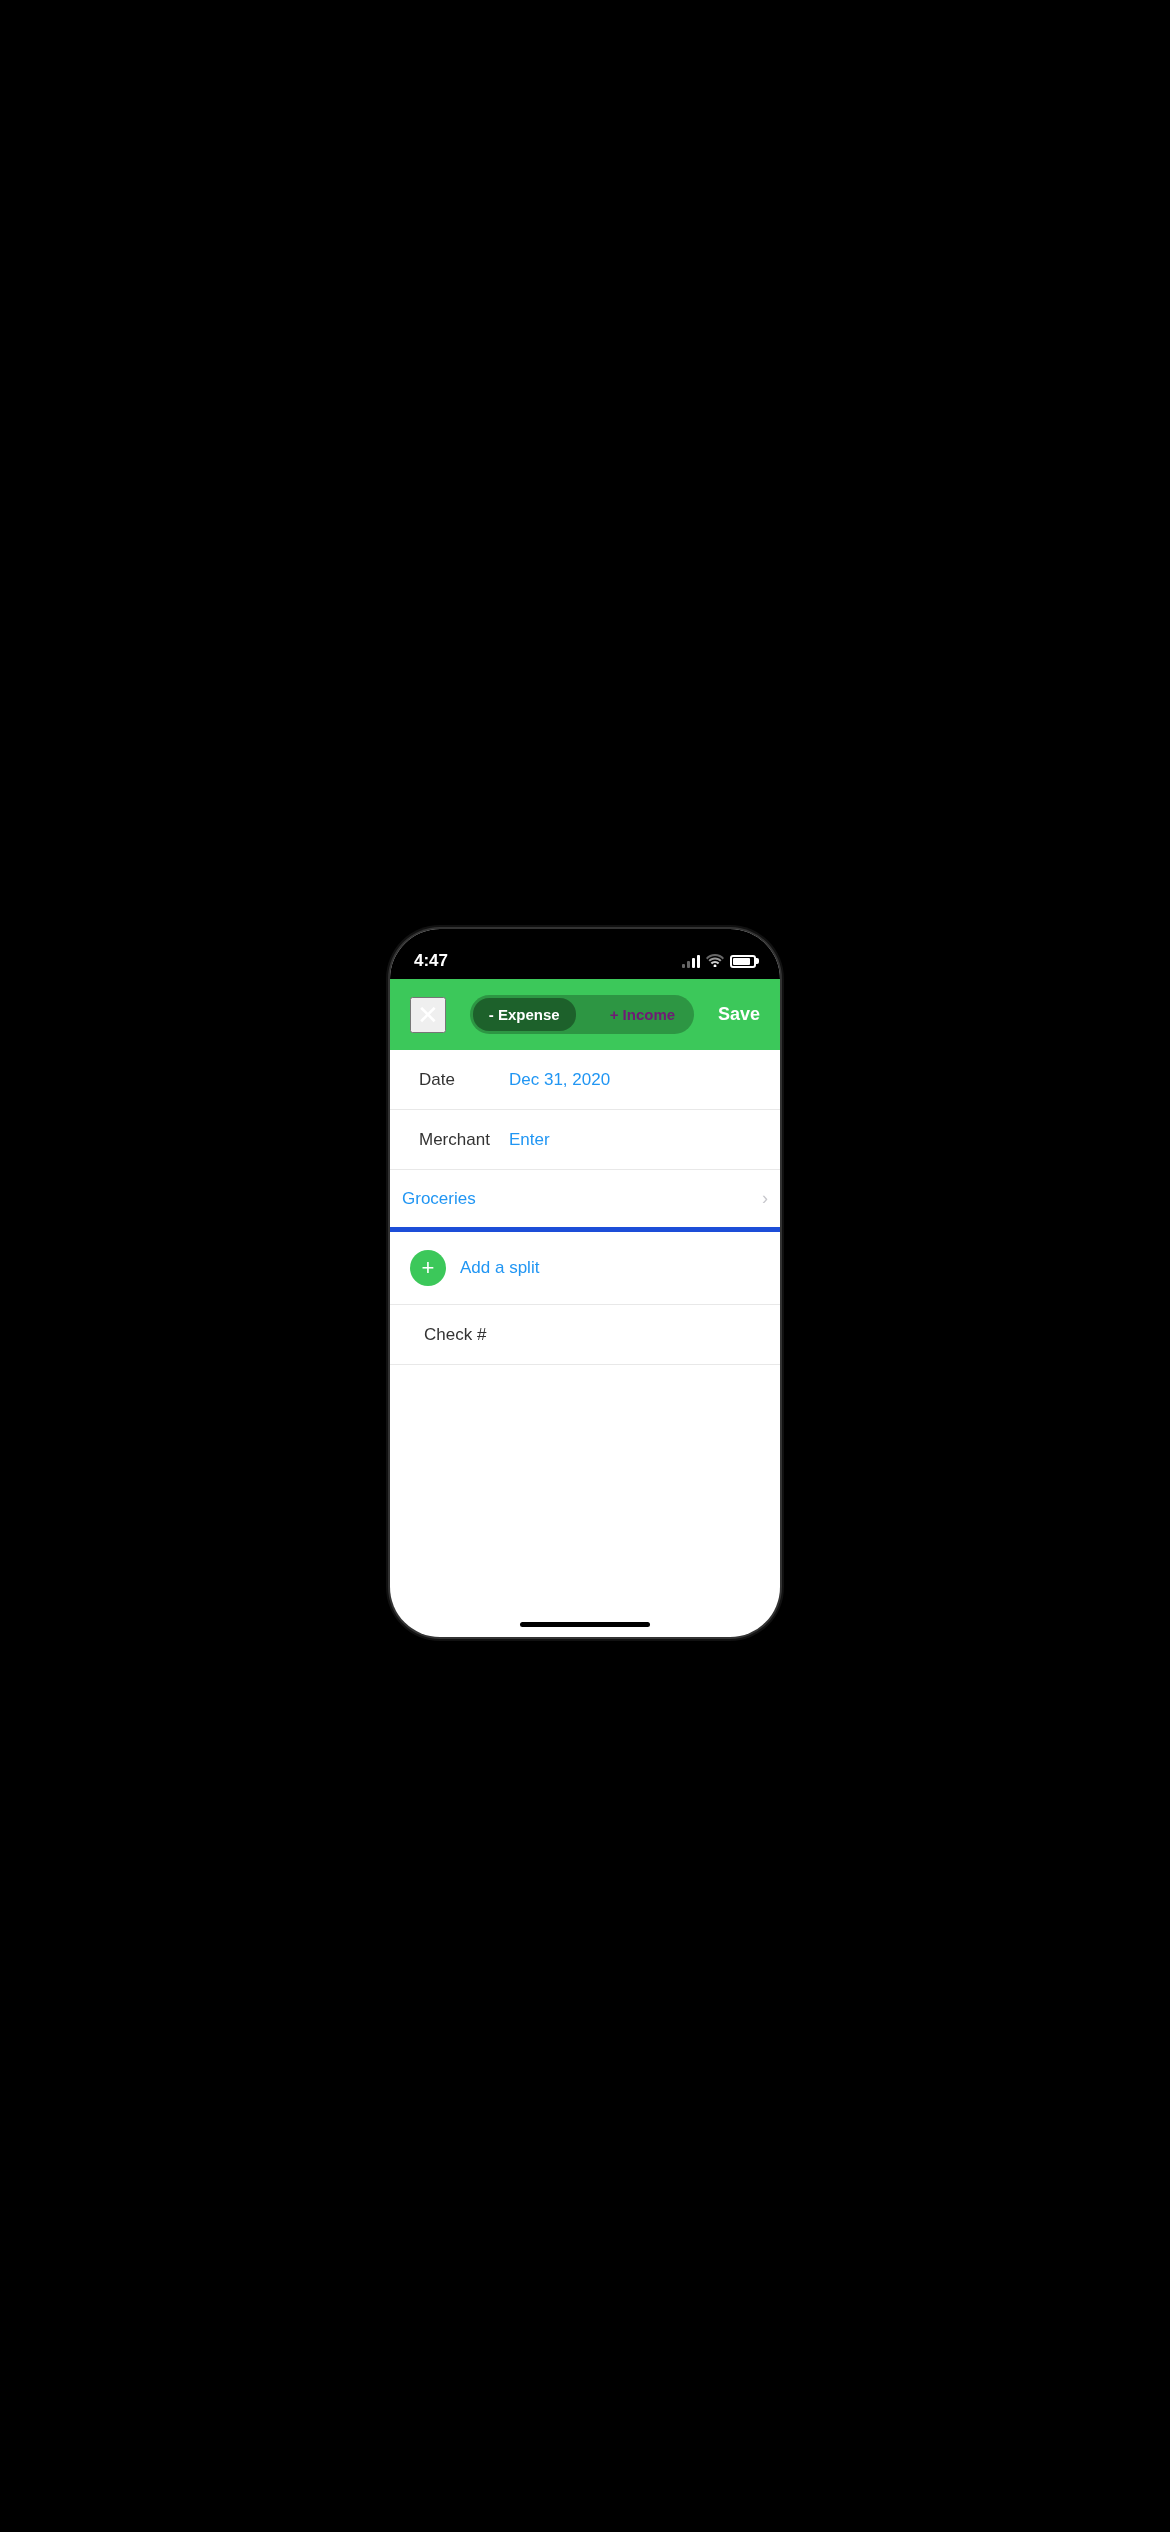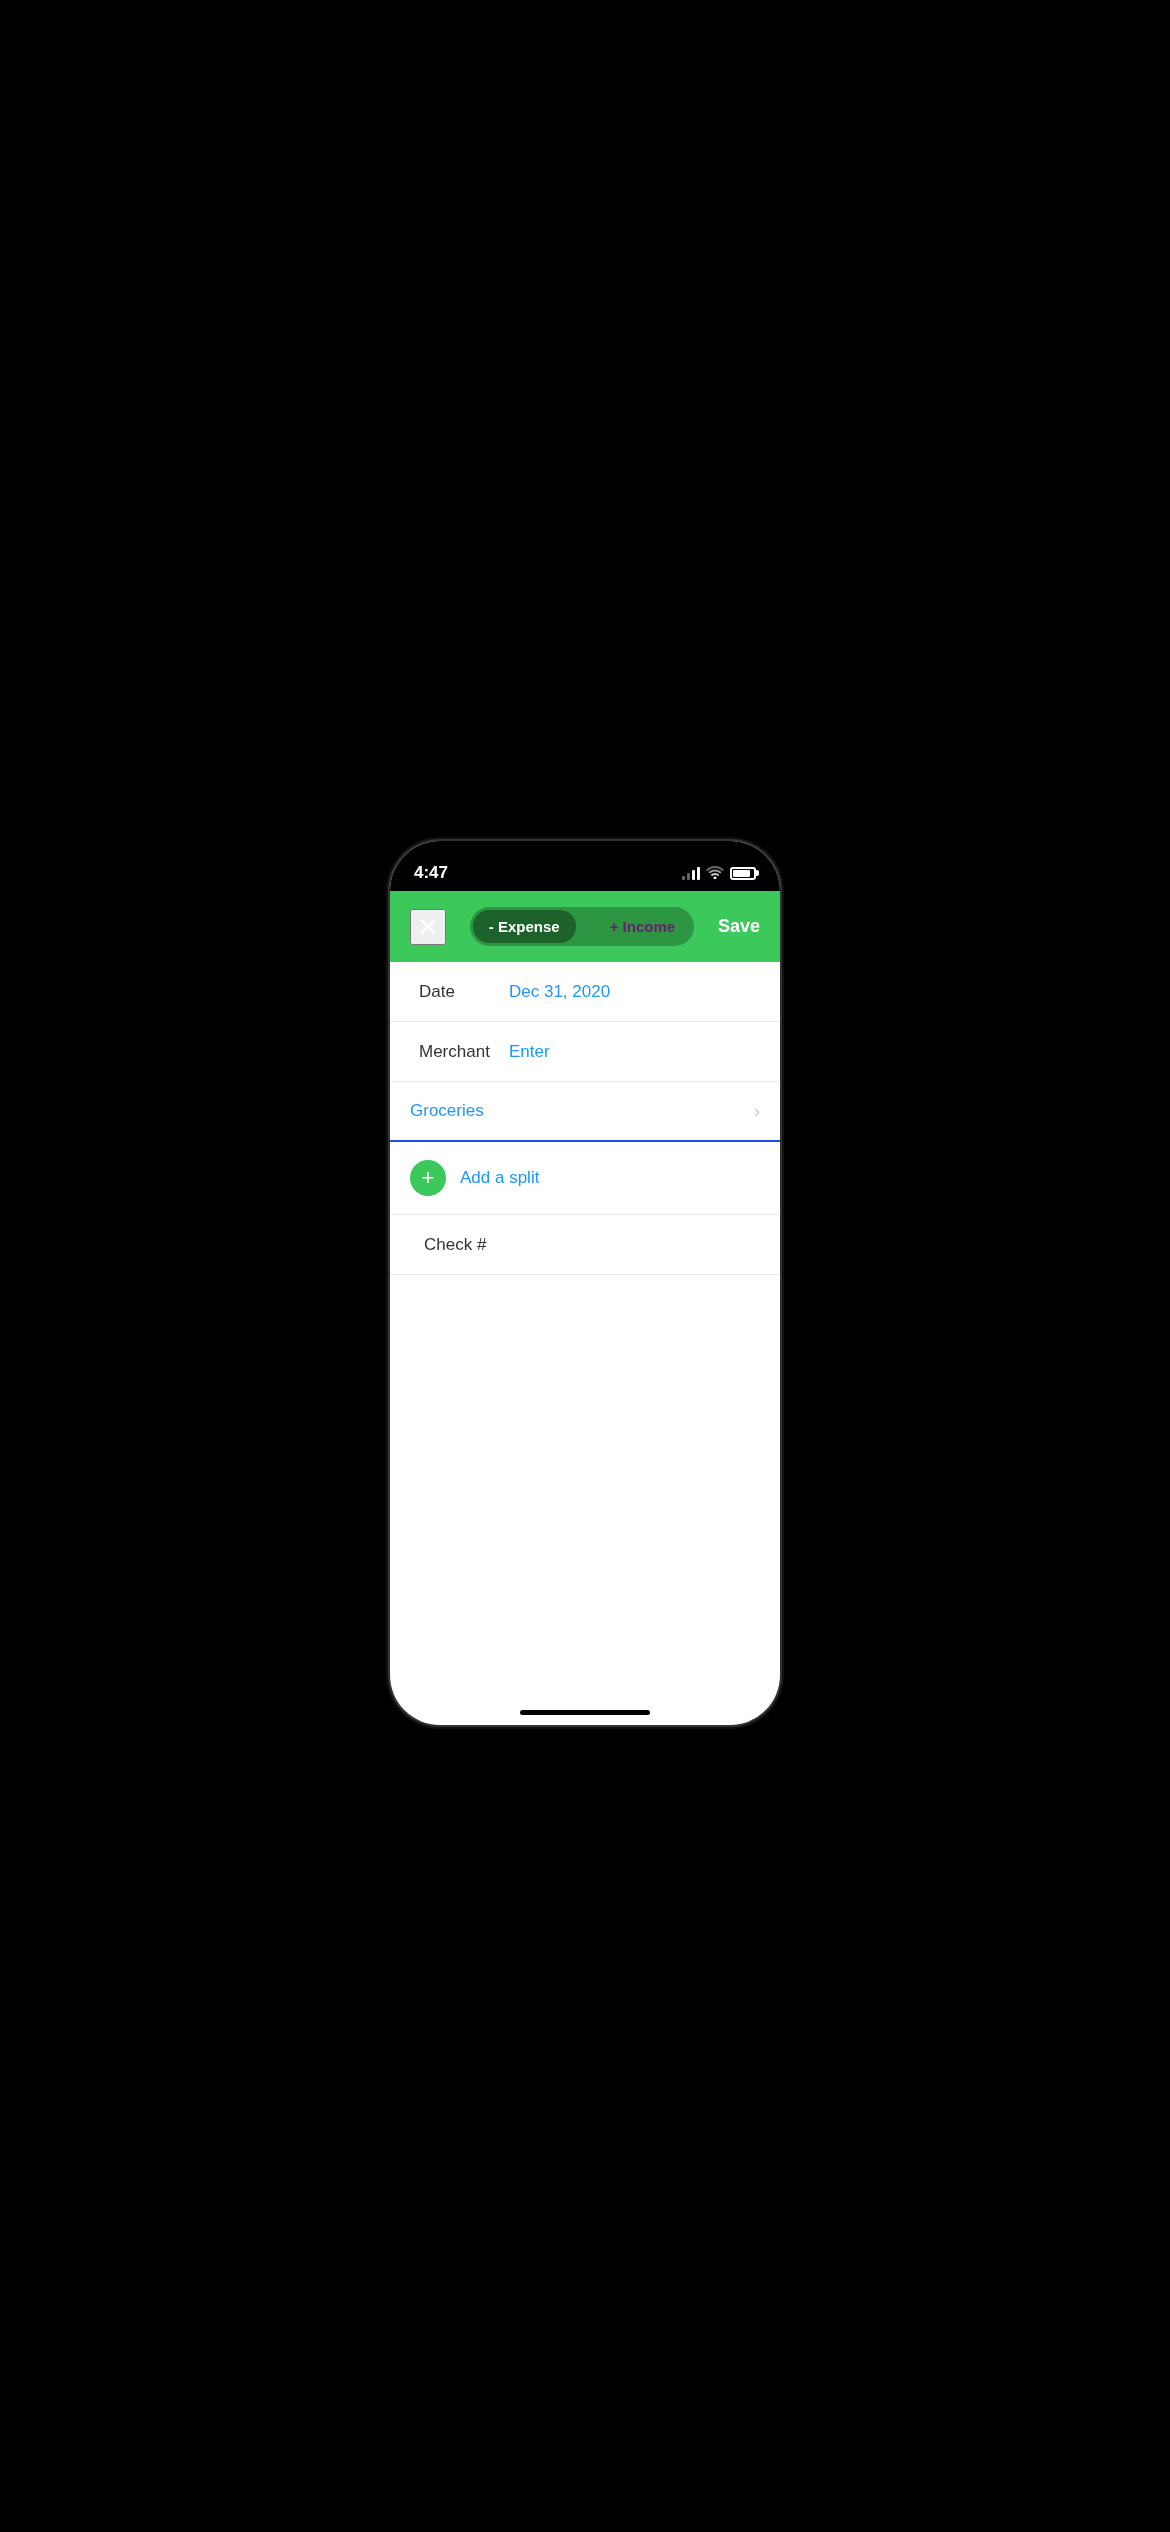--- a/index.html
+++ b/index.html
@@ -13,21 +13,21 @@
       background: #000;
       display: flex;
       justify-content: center;
       align-items: center;
       min-height: 100vh;
       font-family: -apple-system, BlinkMacSystemFont, 'San Francisco', 'Helvetica Neue', sans-serif;
     }
 
     .phone {
       width: 390px;
-      height: 884px;
+      height: 708px;
       background: #fff;
       border-radius: 50px;
       overflow: hidden;
       position: relative;
       box-shadow: 0 0 0 2px #333, 0 0 0 4px #111;
       margin-top: 34px;
     }
 
     
     .status-bar {
@@ -189,22 +189,22 @@
     .form-value {
       font-size: 17px;
       color: #2196F3;
       flex: 1;
     }
 
     .category-row {
       display: flex;
       align-items: center;
       justify-content: space-between;
-      padding: 18px 20px;
-      border-bottom: 2px solid #1d4ed8;
+      padding: 18px 12px;
+      border-bottom: 5px solid #1d4ed8;
       min-height: 60px;
       cursor: pointer;
     }
 
     .category-value {
       font-size: 17px;
       color: #2196F3;
       font-weight: 500;
     }
 

